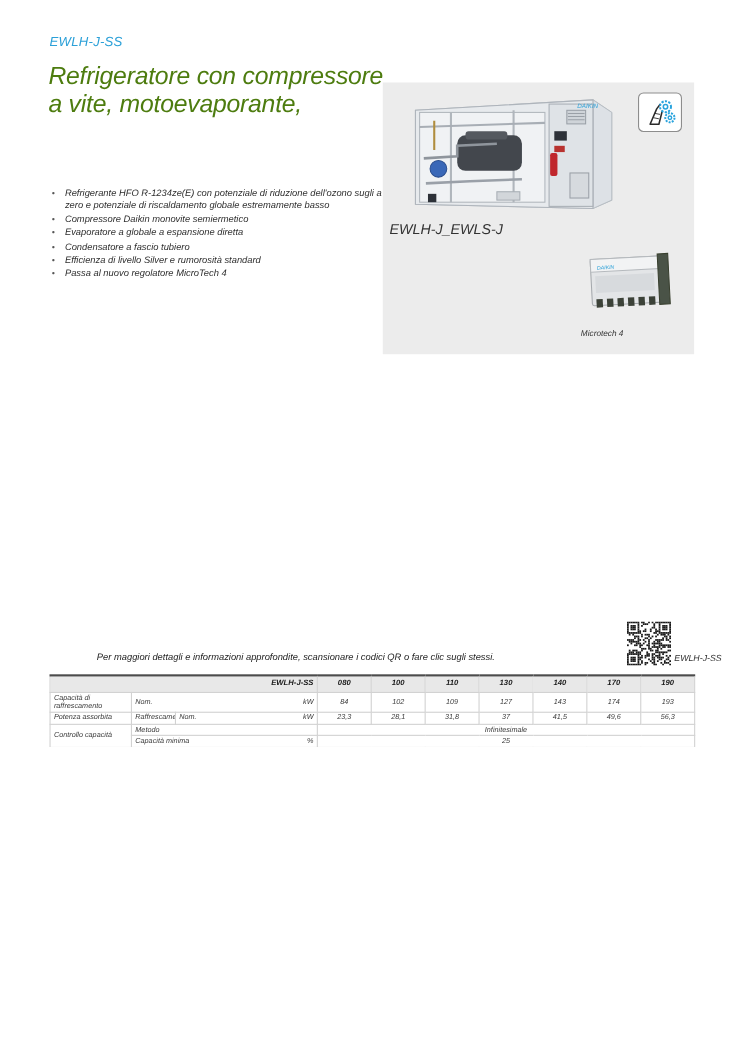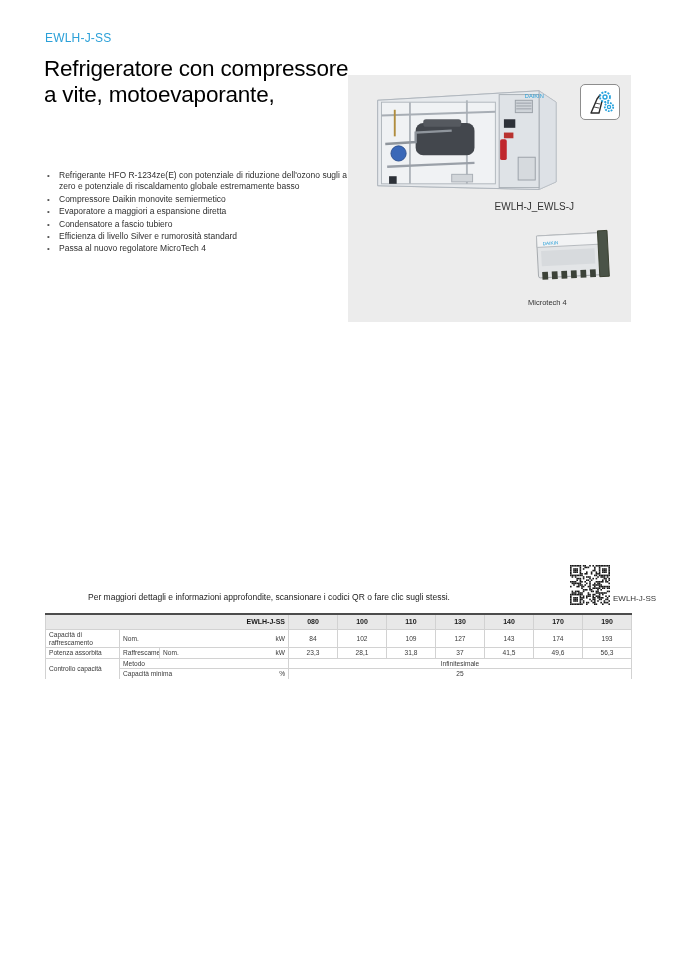--- a/index.html
+++ b/index.html
@@ -1,28 +1,28 @@
 <!DOCTYPE html>
 <html><head>
 <meta charset="utf-8">
 <style>
   html,body{margin:0;padding:0;background:#fff;}
   .page{position:relative;width:678px;height:679px;background:#ffffff;overflow:hidden;
-        font-family:"Liberation Sans", sans-serif;color:#222;}
+        font-family:"Liberation Sans", sans-serif;color:#222;font-style:italic;}
   .model-code{position:absolute;left:45px;top:31px;font-size:12px;letter-spacing:.2px;color:#2ba0d8;}
-  .title{position:absolute;left:44px;top:56px;font-size:22.5px;line-height:26px;color:#000000;letter-spacing:-0.2px;}
+  .title{position:absolute;left:44px;top:56px;font-size:22.5px;line-height:26px;color:#4d7c0f;letter-spacing:-0.2px;}
   .features{position:absolute;left:45px;top:170px;width:302px;font-size:8.5px;line-height:11.4px;color:#2e2e2e;}
   .feature{display:flex;margin-bottom:1px;}
   .feature .dot{width:12px;flex:0 0 12px;color:#555;font-size:8px;padding-left:2px;}
   .feature .ftext{flex:1;}
   
   .hero{position:absolute;left:348px;top:75px;width:283px;height:247px;background:#ececec;}
   .badge{position:absolute;right:11px;top:9px;width:38px;height:34px;background:#fff;border:1px solid #8d8d8d;border-radius:5px;display:flex;align-items:center;justify-content:center;}
   .chiller{position:absolute;left:12px;top:12px;width:210px;height:112px;}
-  .caption-chiller{position:absolute;left:6px;top:126px;width:220px;text-align:right;font-size:10px;color:#333;}
+  .caption-chiller{position:absolute;left:6px;top:126px;width:220px;text-align:left;font-size:13px;color:#333;}
   .microtech{position:absolute;left:182px;top:151px;width:86px;height:64px;transform:rotate(-3deg);}
   .caption-micro{position:absolute;left:180px;top:223px;width:90px;text-align:left;font-size:7.5px;color:#333;}
   
   .qr-note{position:absolute;left:45px;top:592px;font-size:8.5px;color:#1c1c1c;margin-left:43px;}
   .qr{position:absolute;left:570px;top:565px;width:40px;height:40px;cursor:pointer;}
   .qr-label{position:absolute;left:613px;top:594px;font-size:8px;color:#333;}
   
   .spec-wrap{position:absolute;left:45px;top:613px;width:586px;}
   table.spec{border-collapse:collapse;table-layout:fixed;width:586px;}
   table.spec td,table.spec th{border:1px solid #d2d2d2;padding:1px 3px;vertical-align:middle;
@@ -52,21 +52,21 @@
       <div class="feature">
         <span class="dot">•</span>
         <span class="ftext">Refrigerante HFO R-1234ze(E) con potenziale di riduzione dell'ozono sugli a zero e potenziale di riscaldamento globale estremamente basso</span>
       </div>
       <div class="feature">
         <span class="dot">•</span>
         <span class="ftext">Compressore Daikin monovite semiermetico</span>
       </div>
       <div class="feature">
         <span class="dot">•</span>
-        <span class="ftext">Evaporatore a maggiori a espansione diretta</span>
+        <span class="ftext">Evaporatore a globale a espansione diretta</span>
       </div>
       <div class="feature">
         <span class="dot">•</span>
         <span class="ftext">Condensatore a fascio tubiero</span>
       </div>
       <div class="feature">
         <span class="dot">•</span>
         <span class="ftext">Efficienza di livello Silver e rumorosità standard</span>
       </div>
       <div class="feature">

